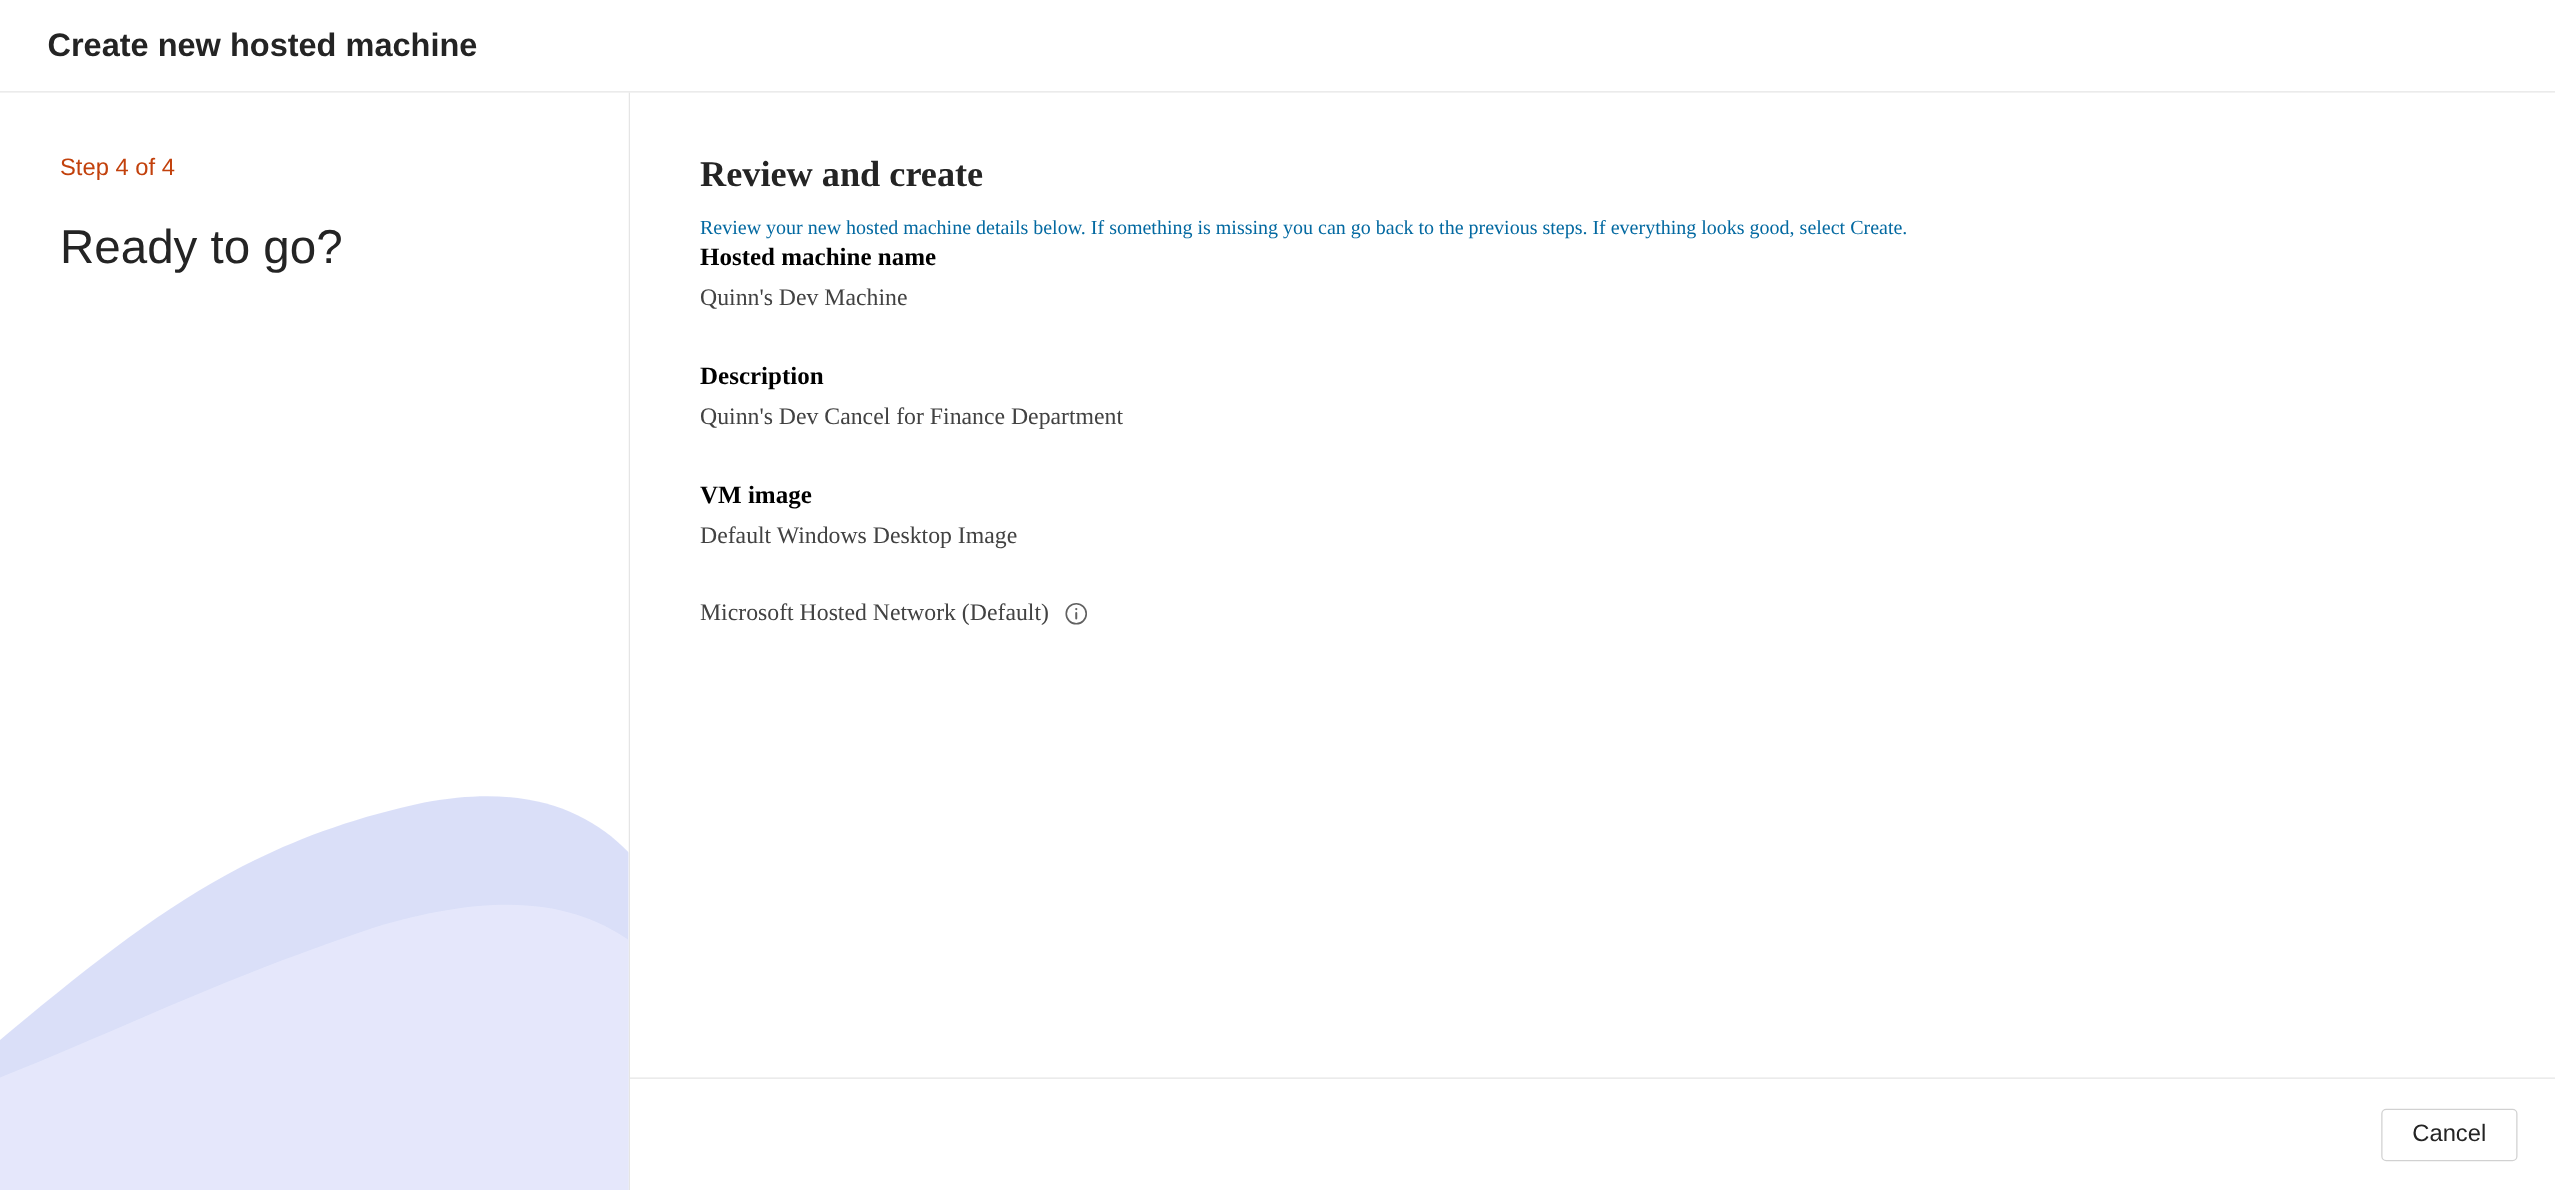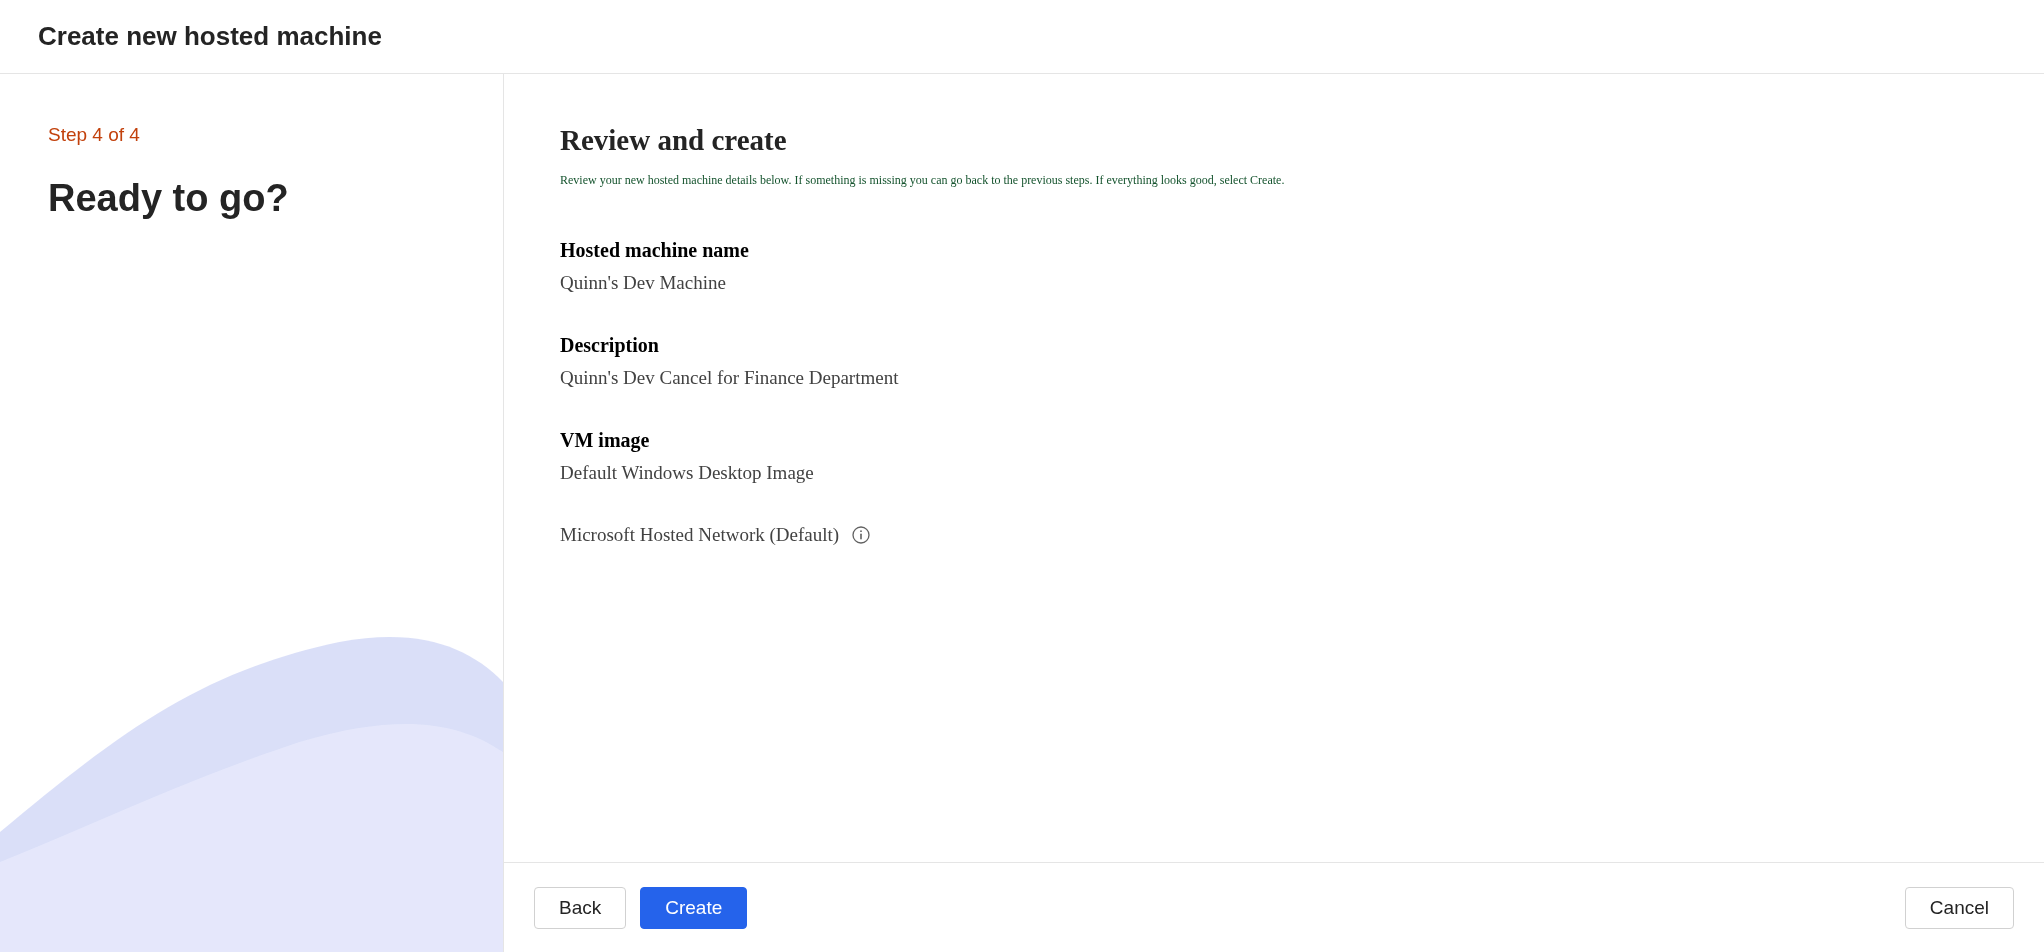--- a/index.html
+++ b/index.html
@@ -40,21 +40,21 @@
       position: relative;
       overflow: hidden;
     }
     .step-indicator {
       font-size: 19px;
       color: #c2410c;
       margin-bottom: 30px;
     }
     .sidebar-heading {
       font-size: 38px;
-      font-weight: 700;
+      font-weight: 400;
       color: #242424;
       line-height: 1.2;
       margin-top: 20px;
     }
     .wave-decoration {
       position: absolute;
       bottom: 0;
       left: 0;
       width: 100%;
       height: 400px;
@@ -67,24 +67,23 @@
       overflow-y: auto;
       font-family: Liberation Serif, serif;
     }
     .main-heading {
       font-size: 29px;
       font-weight: 600;
       color: #242424;
       margin-bottom: 14px;
     }
     .main-description {
-      font-size: 12px;
-      color: #14532d;
+      font-size: 16px;
+      color: #0369a1;
       line-height: 1.5;
-      margin-bottom: 50px;
     }
     .review-section {
       margin-bottom: 40px;
     }
     .review-label {
       font-size: 20px;
       font-weight: 600;
       color: #000000;
       margin-bottom: 10px;
     }
@@ -181,21 +180,17 @@
             <circle cx="10" cy="10" r="8" stroke="#616161" stroke-width="1.3"></circle>
             <circle cx="10" cy="6.2" r="0.9" fill="#616161"></circle>
             <rect x="9.2" y="8.5" width="1.6" height="6" rx="0.8" fill="#616161"></rect>
           </svg>
         </span>
       </div>
     </div>
   </div>
 
   <div class="footer">
-    <div class="footer-left">
-      <button class="btn">Back</button>
-      <button class="btn btn-primary">Create</button>
-    </div>
     <div class="footer-right">
       <button class="btn">Cancel</button>
     </div>
   </div>
 </div>
 
 </body></html>

